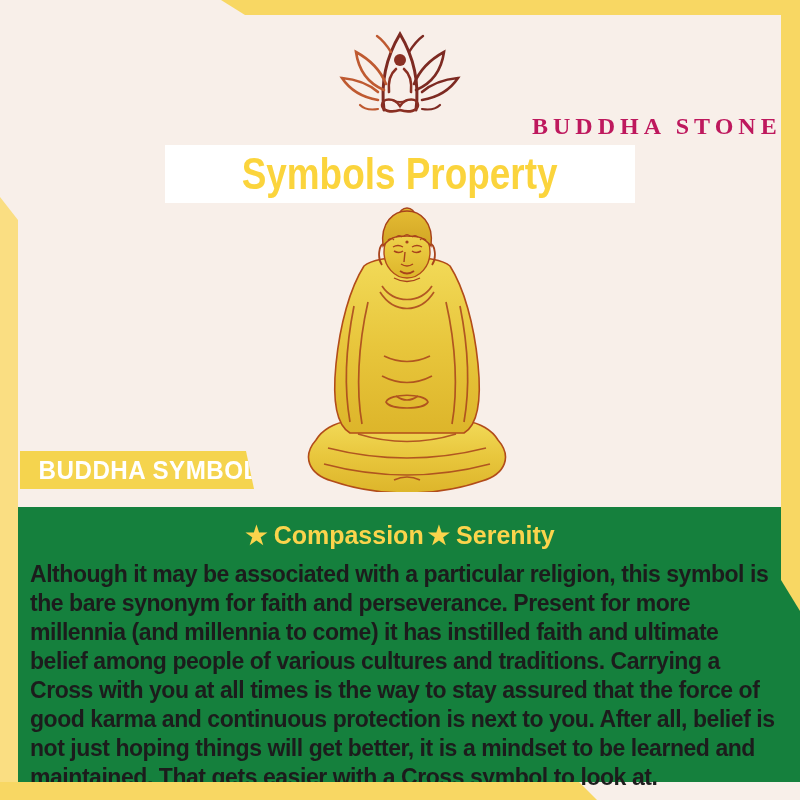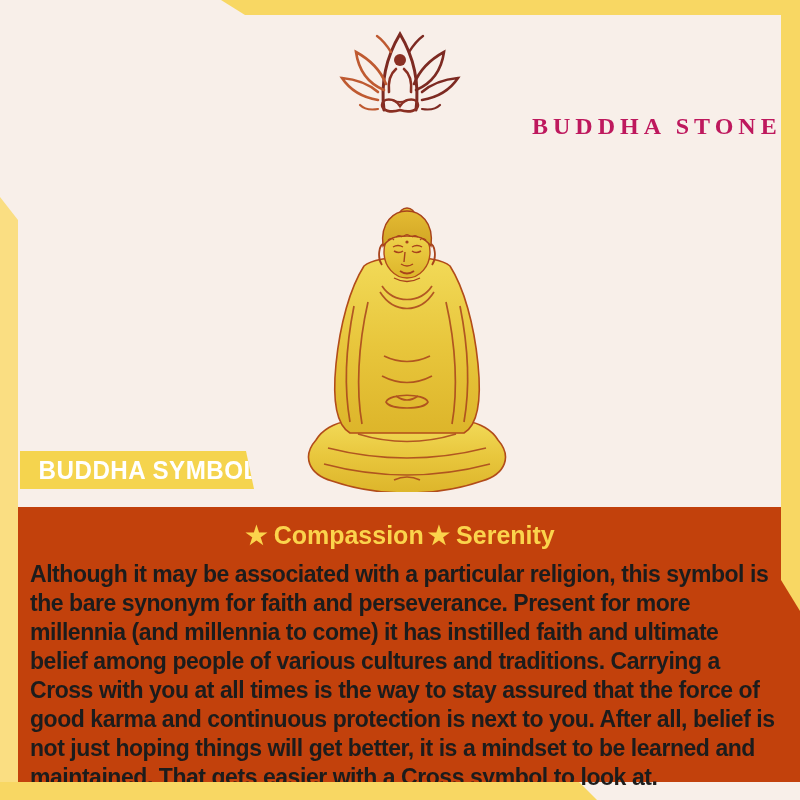--- a/index.html
+++ b/index.html
@@ -58,21 +58,21 @@
     display:flex;align-items:center;z-index:5;
   }
   .badge-label{
     color:#ffffff;font-size:26px;font-weight:bold;letter-spacing:0.5px;
     padding-left:20px;transform:scaleX(0.93);transform-origin:0 50%;
     white-space:nowrap;
   }
   
   .content{
     position:absolute;left:0;top:507px;width:800px;height:275px;
-    background:#c2410c;z-index:2;
+    background:#15803d;z-index:2;
   }
   .props-line{
     position:absolute;left:0;top:14px;width:800px;text-align:center;
     font-size:25px;font-weight:bold;color:#fbd44c;white-space:nowrap;
   }
   .prop-item{margin:0 2px;}
   .prop-star{margin-right:6px;}
   .description{
     position:absolute;left:30px;top:53px;width:750px;
     font-size:23px;font-weight:bold;color:#1c1c1c;line-height:29px;
@@ -109,20 +109,23 @@
 
         <circle cx="82" cy="30" r="6" fill="#8a2f22" stroke="none"></circle>
         <path d="M78,39 C72,44 70,52 71,62 M86,39 C92,44 94,52 93,62" stroke="#8a2f22" stroke-width="2.6"></path>
         <path d="M82,76 C76,67 64,68 64,75 C64,81 73,83 82,80 C91,83 100,81 100,75 C100,68 88,67 82,76 Z" stroke="#8a2f22" stroke-width="2.6"></path>
         <path d="M75,70 Q82,74 89,70" stroke="#8a2f22" stroke-width="2"></path>
       </g>
     </svg>
   </div>
   <div class="brand-name">BUDDHA STONES</div>
 
+  <div class="title-band">
+    <div class="title-text">Symbols Property</div>
+  </div>
 
   <div class="statue">
     <svg width="218" height="286" viewBox="0 0 218 286">
       <defs>
         <linearGradient id="gold" x1="0" y1="0" x2="0" y2="1">
           <stop offset="0" stop-color="#f2da58"></stop>
           <stop offset="0.5" stop-color="#e8c63c"></stop>
           <stop offset="1" stop-color="#ddb52a"></stop>
         </linearGradient>
         <linearGradient id="goldHair" x1="0" y1="0" x2="0" y2="1">

